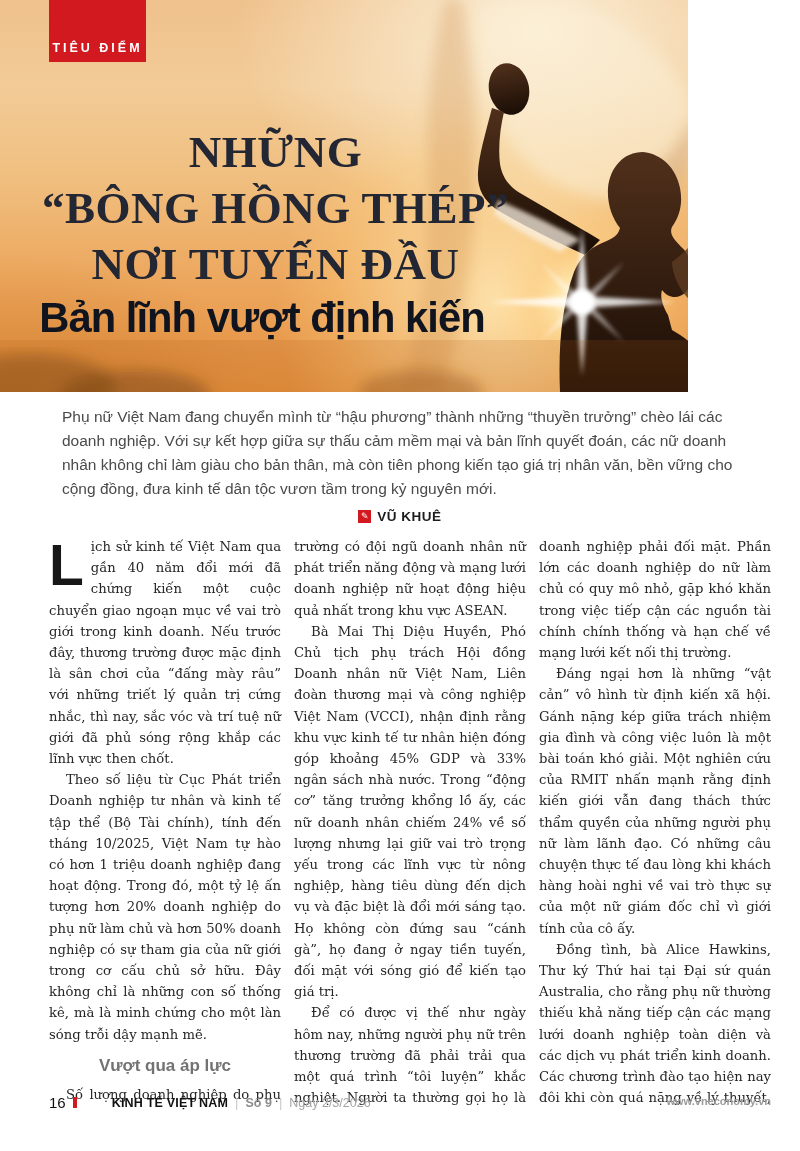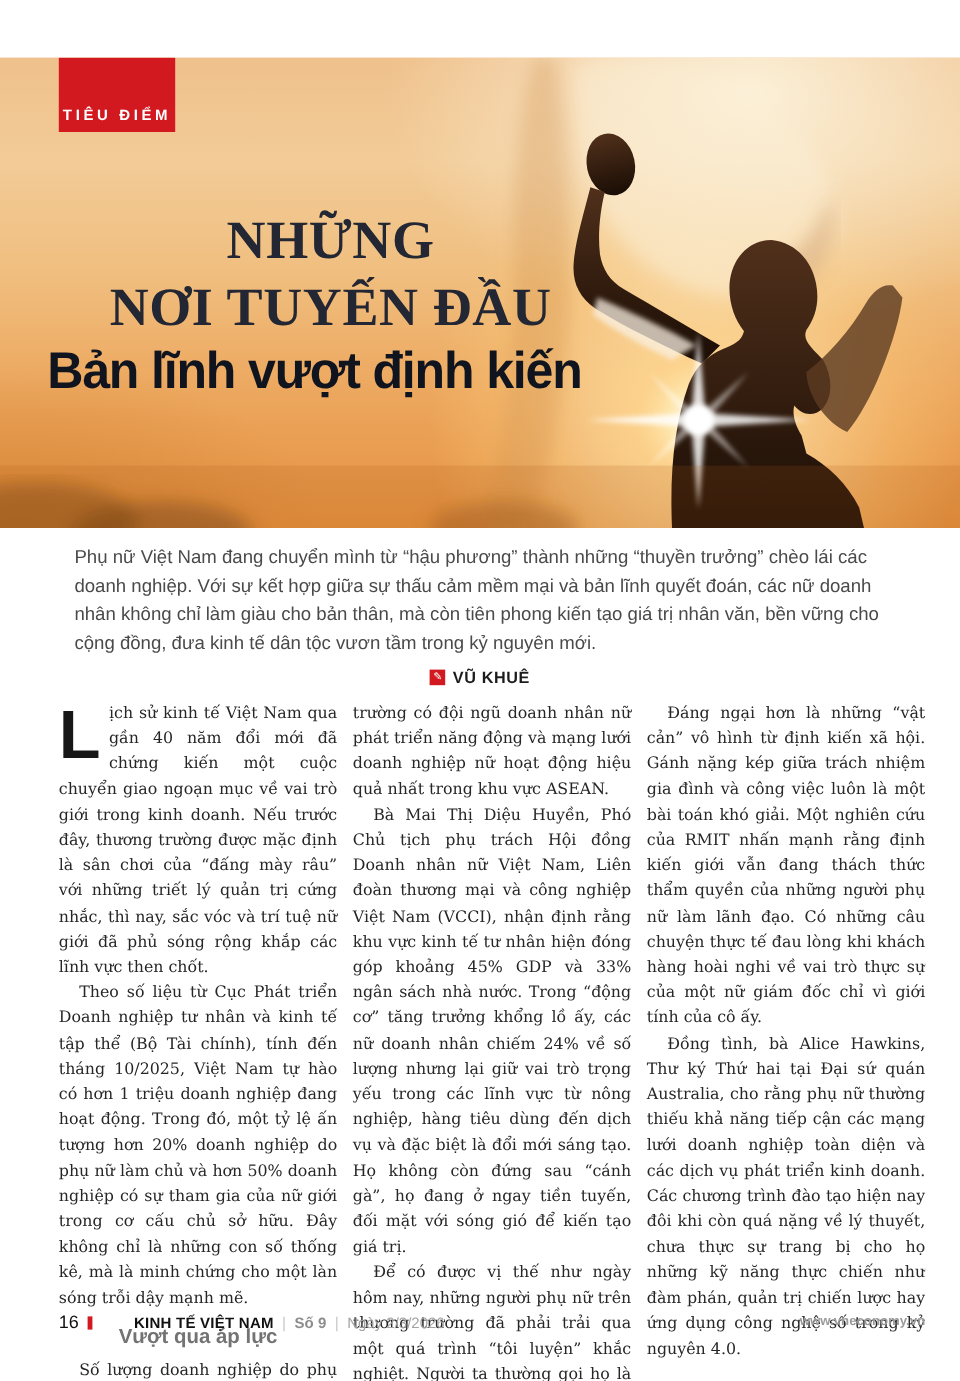--- a/index.html
+++ b/index.html
@@ -1,24 +1,24 @@
 <!DOCTYPE html>
 <html><head>
 <meta charset="utf-8">
 <style>
   html,body{margin:0;padding:0;background:#e8e8e8;}
   .page{position:relative;width:800px;height:1151px;margin:0 auto;background:#ffffff;overflow:hidden;
         font-family:"Liberation Sans",sans-serif;}
   
-  .hero{position:relative;width:800px;height:392px;overflow:hidden;
+  .hero{position:relative;width:688px;height:392px;overflow:hidden;
     background:
       radial-gradient(ellipse 430px 280px at 78% 8%, rgba(252,243,221,.95), rgba(252,243,221,0) 70%),
       radial-gradient(circle 300px at 72.7% 77%, rgba(255,232,180,.9), rgba(255,210,130,.3) 55%, rgba(255,210,130,0) 75%),
       radial-gradient(ellipse 360px 200px at 2% 100%, rgba(205,125,45,.6), rgba(205,125,45,0) 70%),
-      linear-gradient(180deg,#efc18c 0%,#f2cb97 22%,#f0bf80 45%,#edaa62 68%,#e99c4f 85%,#e4913f 100%); margin-top: 48px;}
+      linear-gradient(180deg,#efc18c 0%,#f2cb97 22%,#f0bf80 45%,#edaa62 68%,#e99c4f 85%,#e4913f 100%);}
   .hero svg{position:absolute;left:0;top:0;}
   .badge{position:absolute;left:49px;top:0;width:97px;height:62px;z-index:5;
     display:flex;align-items:flex-end;justify-content:center;padding-bottom:7px;box-sizing:border-box;}
   .badge span{color:#fff;font-weight:bold;font-size:12.5px;letter-spacing:3px;}
   .title-block{position:absolute;left:0;top:124px;width:524px;text-align:center;z-index:4;}
   .title-serif{font-family:"Liberation Serif",serif;font-weight:700;color:#232633;
     font-size:45px;line-height:56px;letter-spacing:.5px;padding-left:27px;}
   .title-sans{font-family:"Liberation Sans",sans-serif;font-weight:bold;color:#10141f;
     font-size:43px;line-height:50px;letter-spacing:-1px;transform:scaleX(.97);transform-origin:center;}
   
@@ -122,20 +122,21 @@
       </g>
       <rect x="0" y="340" width="800" height="52" fill="rgba(175,95,28,0.18)"></rect>
     </svg>
 
     <div class="badge" style="background:#d31920;">
       <span>TIÊU ĐIỂM</span>
     </div>
 
     <div class="title-block">
       <div class="title-serif">NHỮNG</div>
+      <div class="title-serif">“BÔNG HỒNG THÉP”</div>
       <div class="title-serif">NƠI TUYẾN ĐẦU</div>
       <div class="title-sans">Bản lĩnh vượt định kiến</div>
     </div>
   </div>
 
   <div class="lede">Phụ nữ Việt Nam đang chuyển mình từ “hậu phương” thành những “thuyền trưởng” chèo lái các doanh nghiệp. Với sự kết hợp giữa sự thấu cảm mềm mại và bản lĩnh quyết đoán, các nữ doanh nhân không chỉ làm giàu cho bản thân, mà còn tiên phong kiến tạo giá trị nhân văn, bền vững cho cộng đồng, đưa kinh tế dân tộc vươn tầm trong kỷ nguyên mới.</div>
 
   <div class="byline">
     <span class="pen">✎</span>
     <span class="author">VŨ KHUÊ</span>
@@ -150,20 +151,21 @@
       </div>
       <p class="indent">Số lượng doanh nghiệp do phụ nữ chèo lái liên tục tăng trưởng với tốc độ ít nhất 2%/năm, vượt xa tốc độ tăng trưởng trung bình của toàn khu vực doanh nghiệp. Điều này đã đưa Việt Nam trở thành một trong những thị</p>
     </div>
     <div class="col">
       <p>trường có đội ngũ doanh nhân nữ phát triển năng động và mạng lưới doanh nghiệp nữ hoạt động hiệu quả nhất trong khu vực ASEAN.</p>
       <p class="indent">Bà Mai Thị Diệu Huyền, Phó Chủ tịch phụ trách Hội đồng Doanh nhân nữ Việt Nam, Liên đoàn thương mại và công nghiệp Việt Nam (VCCI), nhận định rằng khu vực kinh tế tư nhân hiện đóng góp khoảng 45% GDP và 33% ngân sách nhà nước. Trong “động cơ” tăng trưởng khổng lồ ấy, các nữ doanh nhân chiếm 24% về số lượng nhưng lại giữ vai trò trọng yếu trong các lĩnh vực từ nông nghiệp, hàng tiêu dùng đến dịch vụ và đặc biệt là đổi mới sáng tạo. Họ không còn đứng sau “cánh gà”, họ đang ở ngay tiền tuyến, đối mặt với sóng gió để kiến tạo giá trị.</p>
       <p class="indent">Để có được vị thế như ngày hôm nay, những người phụ nữ trên thương trường đã phải trải qua một quá trình “tôi luyện” khắc nghiệt. Người ta thường gọi họ là những “bông hồng thép”, bởi đằng sau vẻ ngoài thanh lịch, mềm mại là một tinh thần thép và khả năng chịu đựng áp lực phi thường.</p>
 
     </div>
     <div class="col">
+      <p>doanh nghiệp phải đối mặt. Phần lớn các doanh nghiệp do nữ làm chủ có quy mô nhỏ, gặp khó khăn trong việc tiếp cận các nguồn tài chính chính thống và hạn chế về mạng lưới kết nối thị trường.</p>
       <p class="indent">Đáng ngại hơn là những “vật cản” vô hình từ định kiến xã hội. Gánh nặng kép giữa trách nhiệm gia đình và công việc luôn là một bài toán khó giải. Một nghiên cứu của RMIT nhấn mạnh rằng định kiến giới vẫn đang thách thức thẩm quyền của những người phụ nữ làm lãnh đạo. Có những câu chuyện thực tế đau lòng khi khách hàng hoài nghi về vai trò thực sự của một nữ giám đốc chỉ vì giới tính của cô ấy.</p>
       <p class="indent">Đồng tình, bà Alice Hawkins, Thư ký Thứ hai tại Đại sứ quán Australia, cho rằng phụ nữ thường thiếu khả năng tiếp cận các mạng lưới doanh nghiệp toàn diện và các dịch vụ phát triển kinh doanh. Các chương trình đào tạo hiện nay đôi khi còn quá nặng về lý thuyết, chưa thực sự trang bị cho họ những kỹ năng thực chiến như đàm phán, quản trị chiến lược hay ứng dụng công nghệ số trong kỷ nguyên 4.0.</p>
 
     </div>
   </div>
 
   <div class="footer">
     <div class="footer-left">
       <span class="pageno">16</span>
       <span class="accent-bar"></span>

